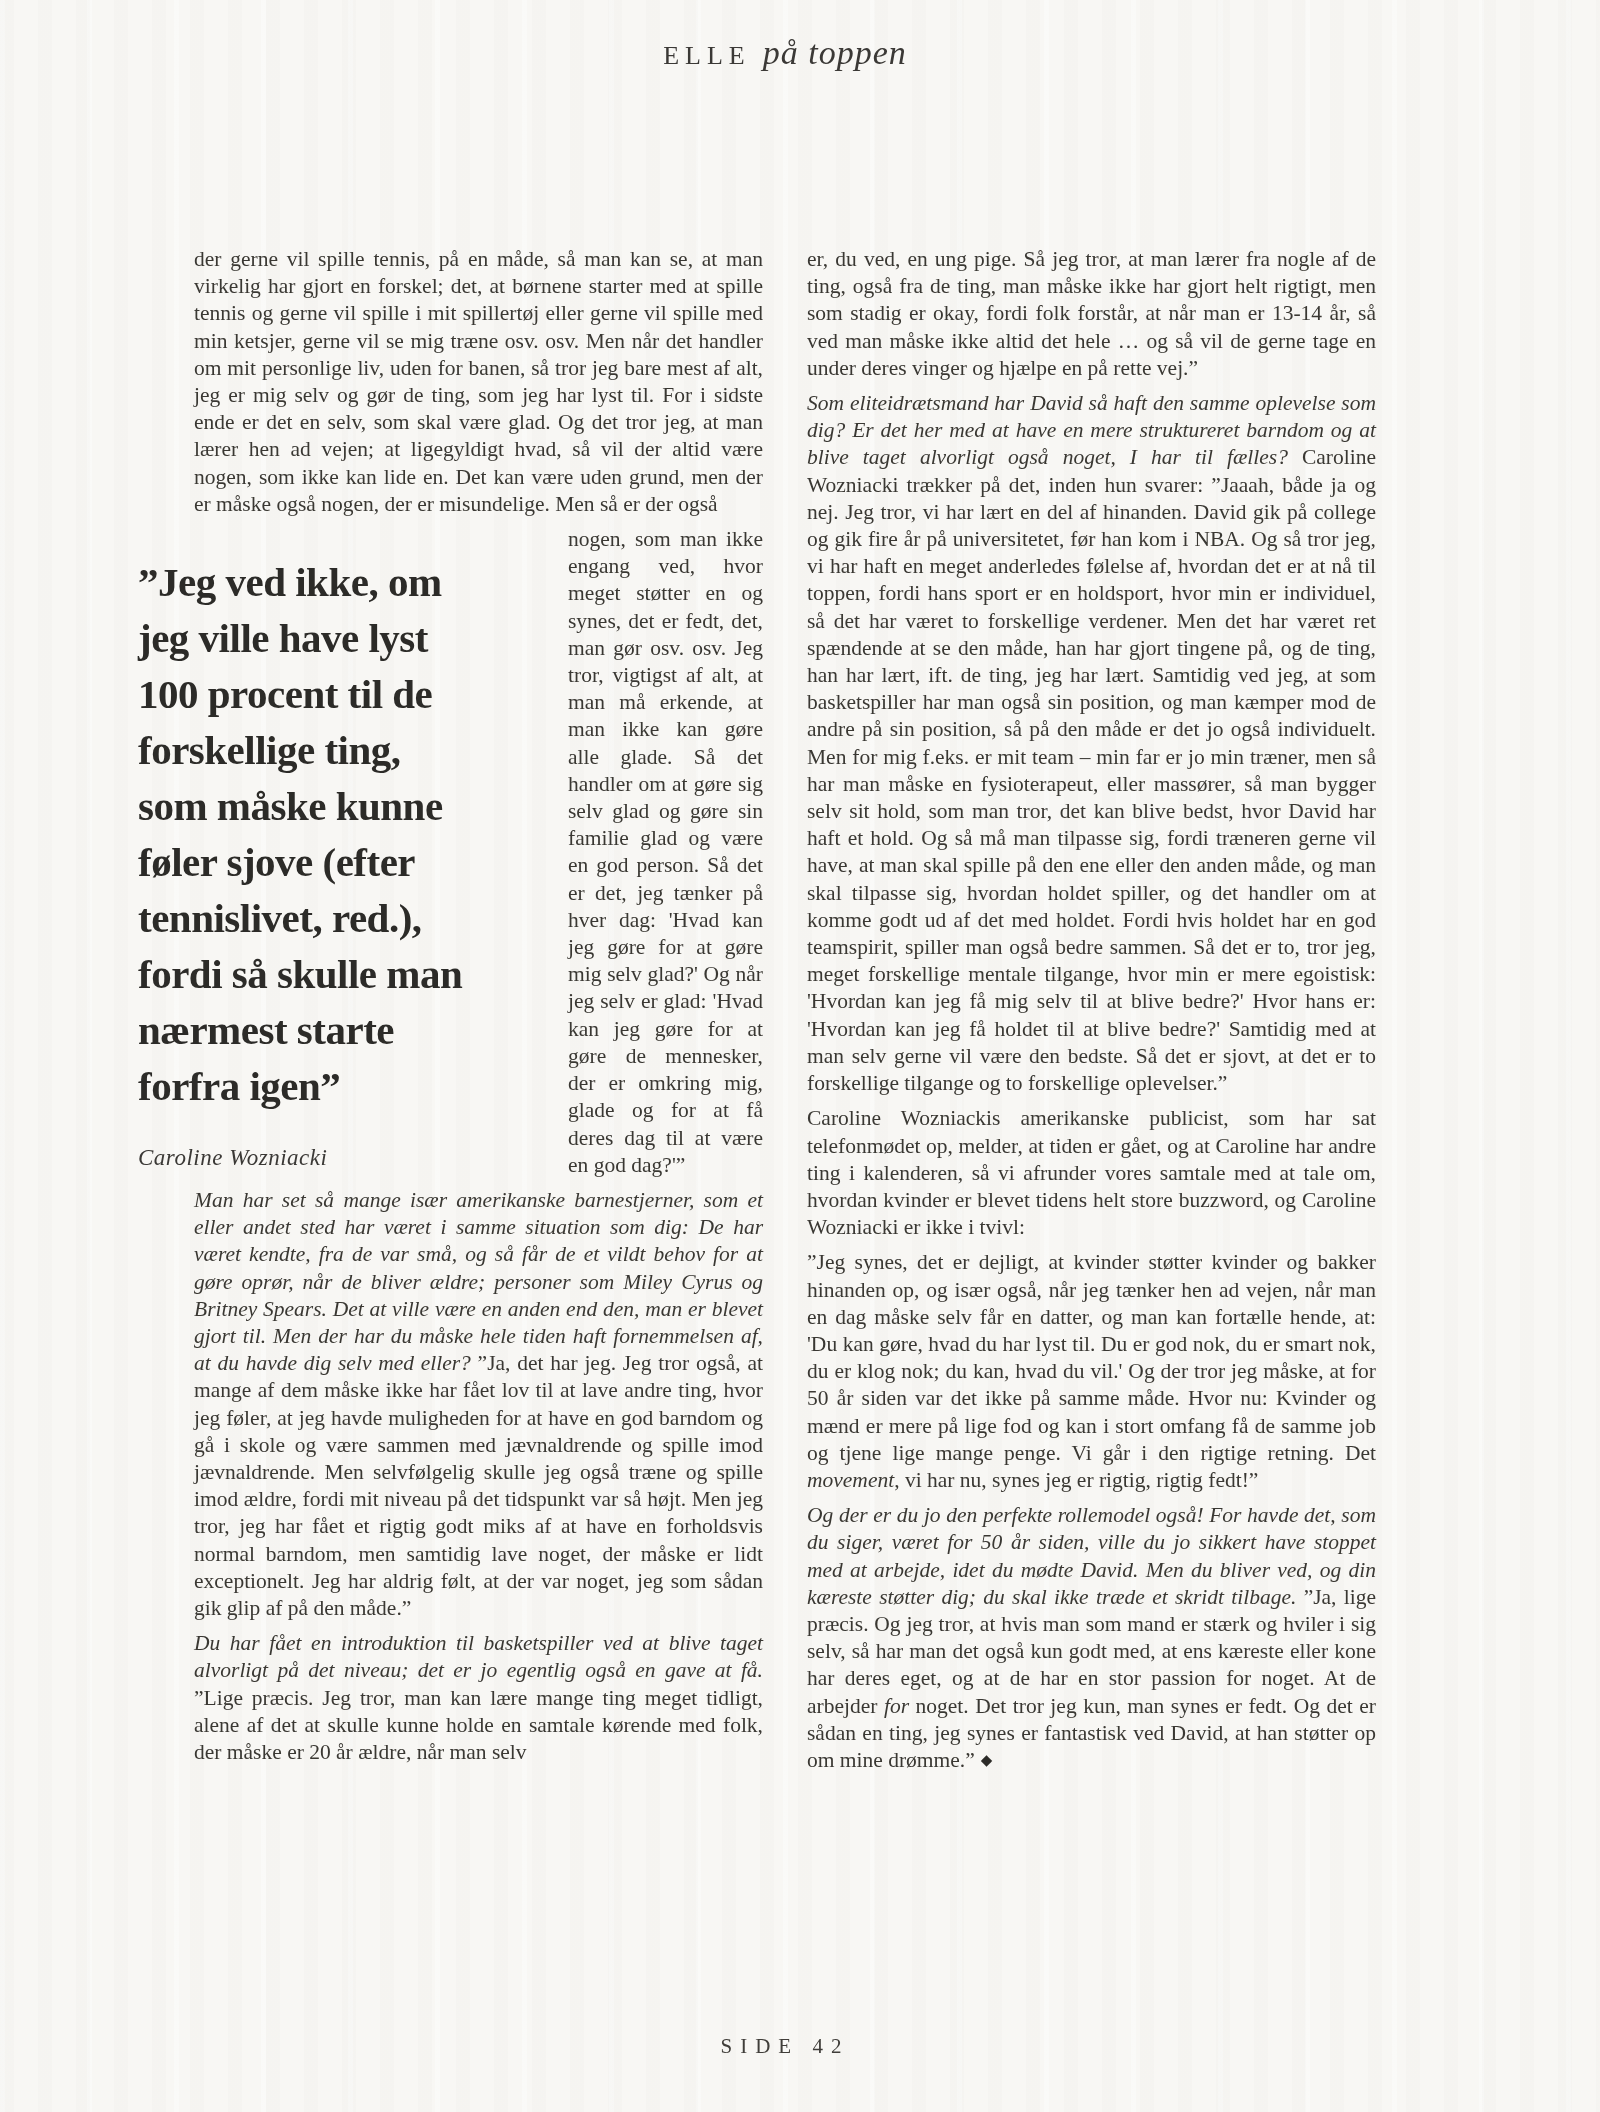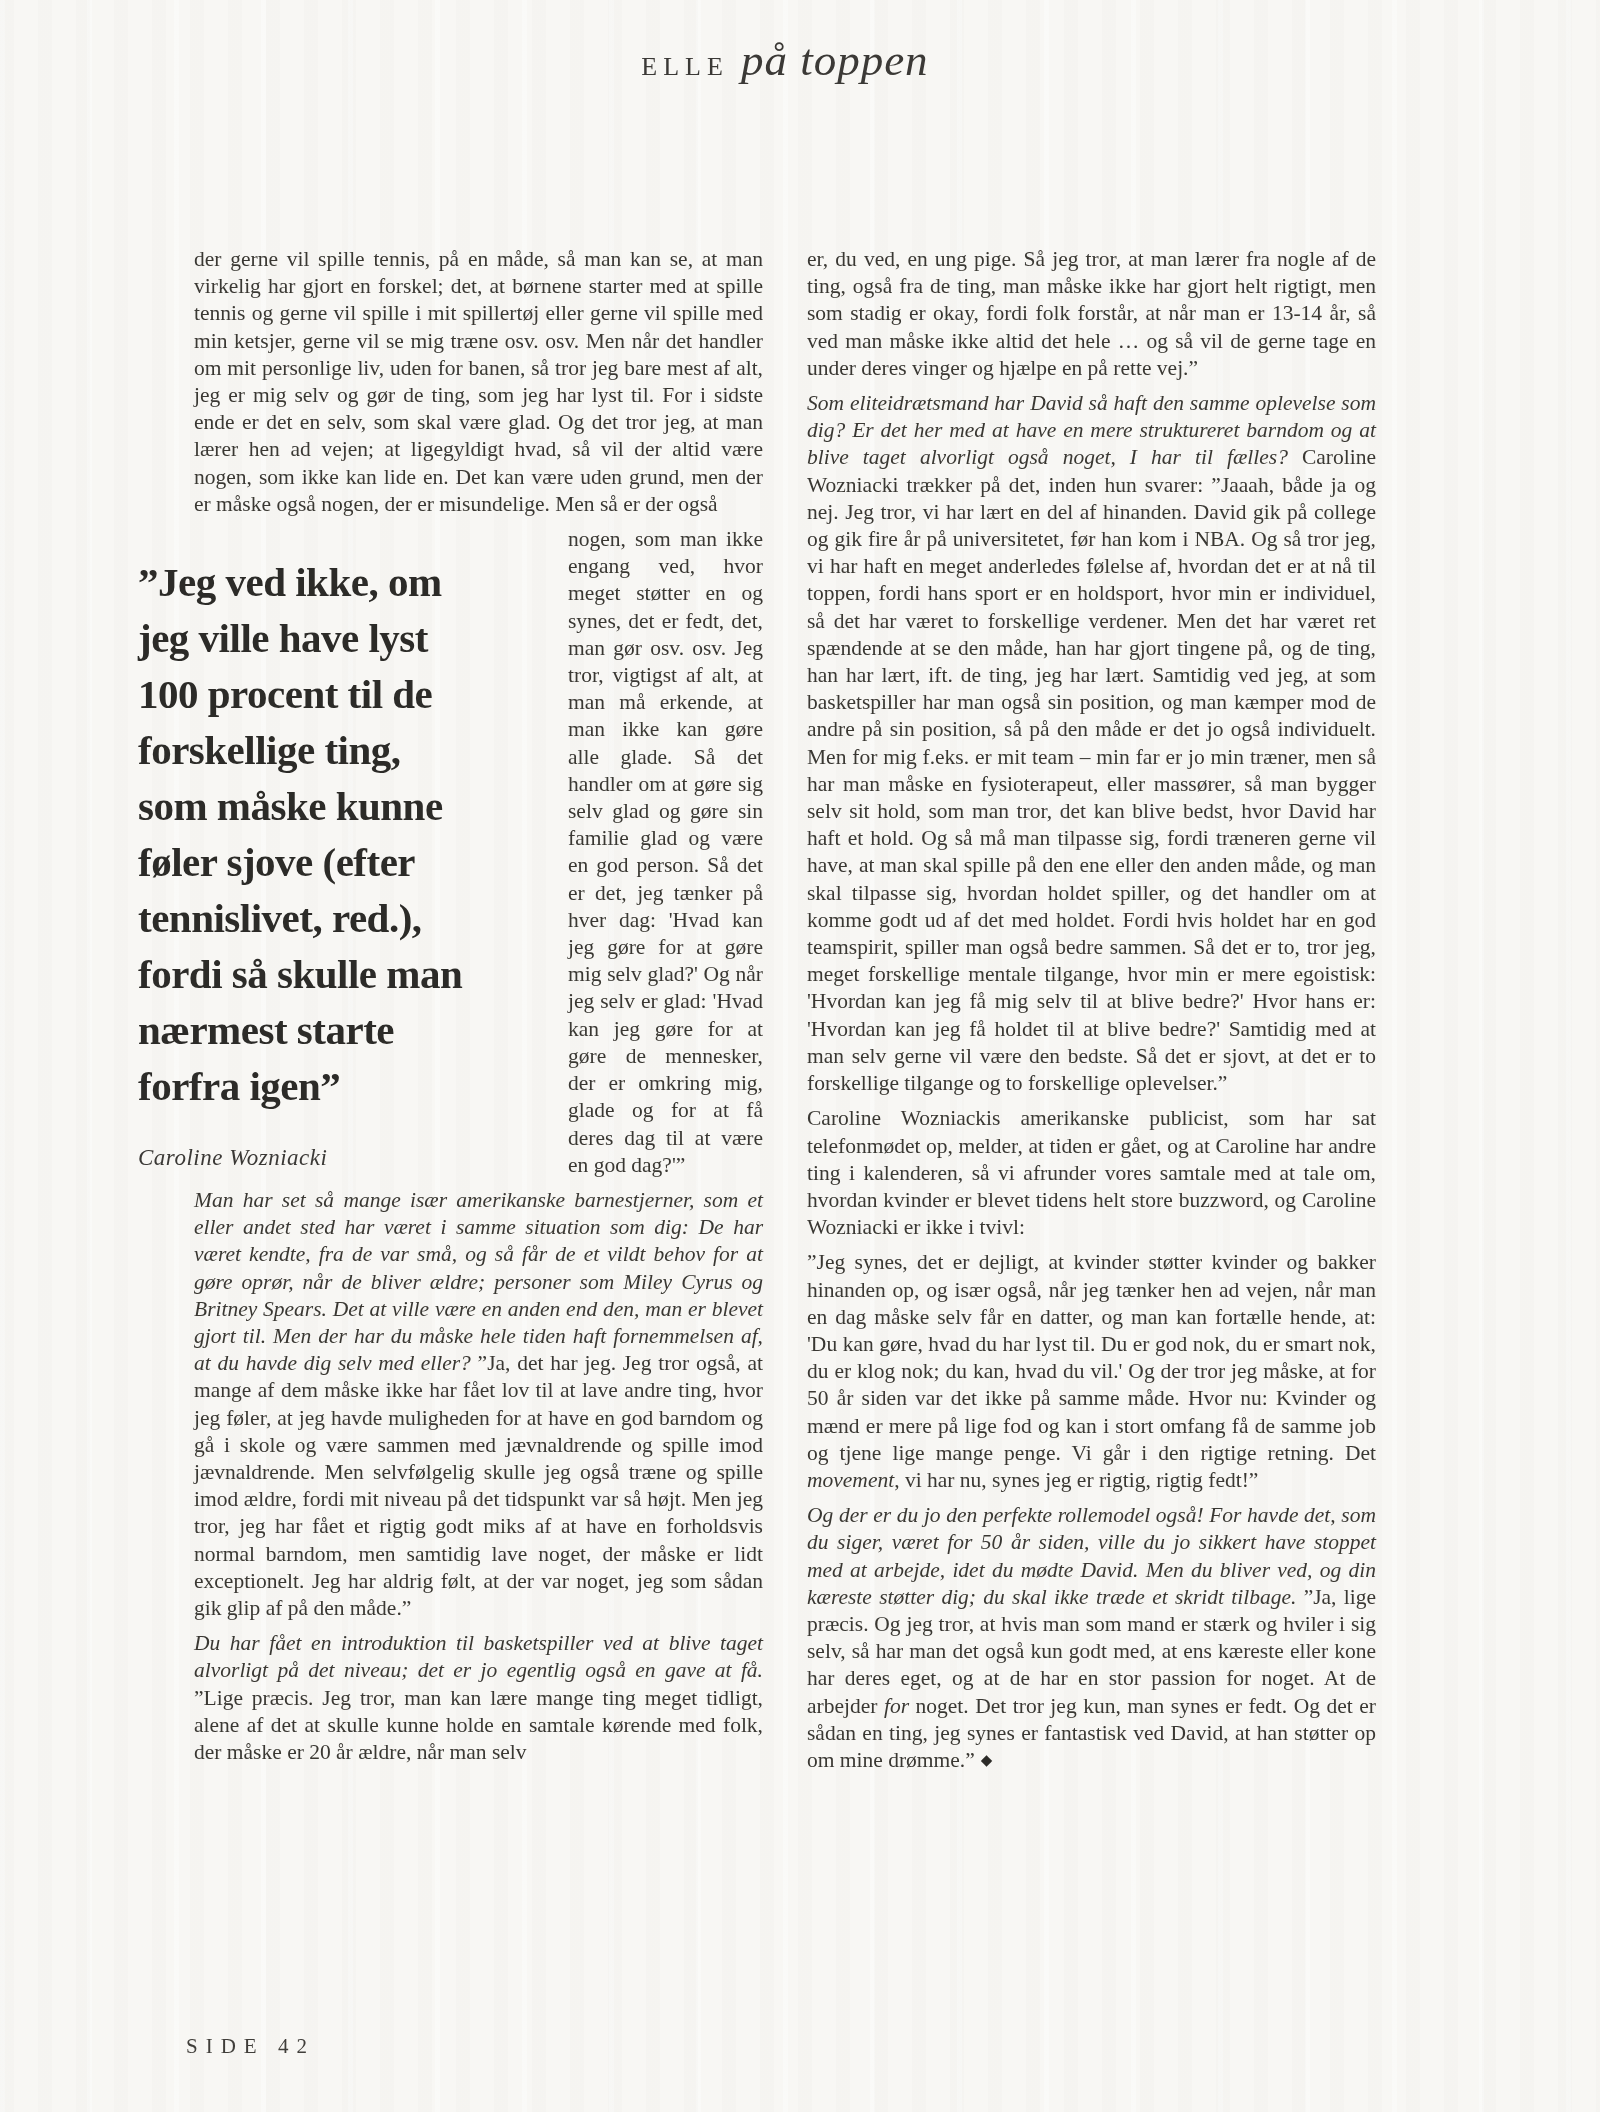--- a/index.html
+++ b/index.html
@@ -14,21 +14,21 @@
       repeating-linear-gradient(90deg, rgba(255,255,255,0.35) 0px, rgba(255,255,255,0.35) 5px, rgba(255,255,255,0) 5px, rgba(255,255,255,0) 87px);
     font-family:"Liberation Serif","DejaVu Serif",serif;
     color:#3a3833;
   }
   .sheet{position:absolute;left:186px;top:0;width:1198px;height:100%;}
   .page-header{
     position:absolute;top:34px;left:0;width:100%;
     text-align:center;color:#3b3936;white-space:nowrap;
   }
   .brand{font-size:26px;letter-spacing:6px;font-weight:400;}
-  .section-title{font-style:italic;font-size:45px;margin-left:12px;letter-spacing:1px;}
+  .section-title{font-style:italic;font-size:34px;margin-left:12px;letter-spacing:1px;}
   .columns{
     position:absolute;top:238px;left:0;width:100%;
     display:flex;gap:28px;
   }
   .col{
     width:585px;flex:0 0 585px;
     font-size:21.5px;line-height:27.2px;
     text-align:justify;
     color:#3a3833;
   }
@@ -51,21 +51,21 @@
   }
   .endmark{
     font-size:15px;
     font-family:"DejaVu Sans",sans-serif;
     vertical-align:2px;
     padding-left:6px;
     color:#2c2b28;
   }
   .page-footer{
     position:absolute;top:2034px;left:0;width:100%;
-    text-align:left;
+    text-align:center;
     font-size:21px;letter-spacing:8px;
     color:#403e3a;
   }
 </style>
 </head>
 <body>
 
 <div class="page">
   <div class="sheet">
 

